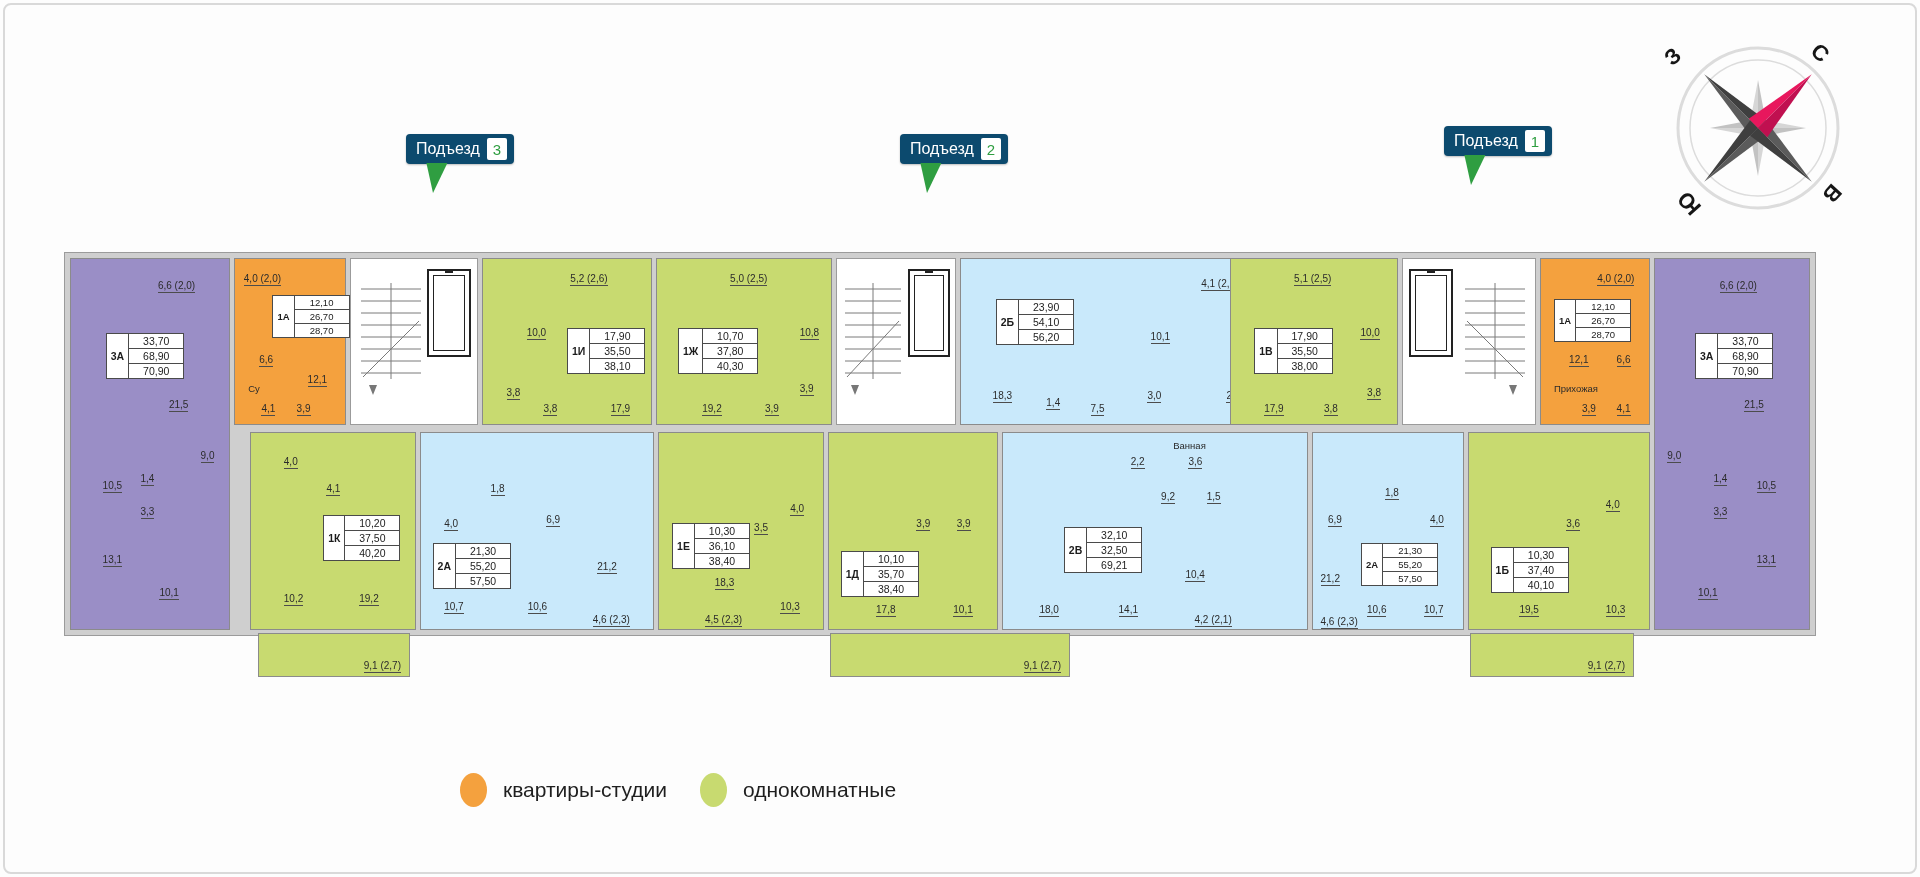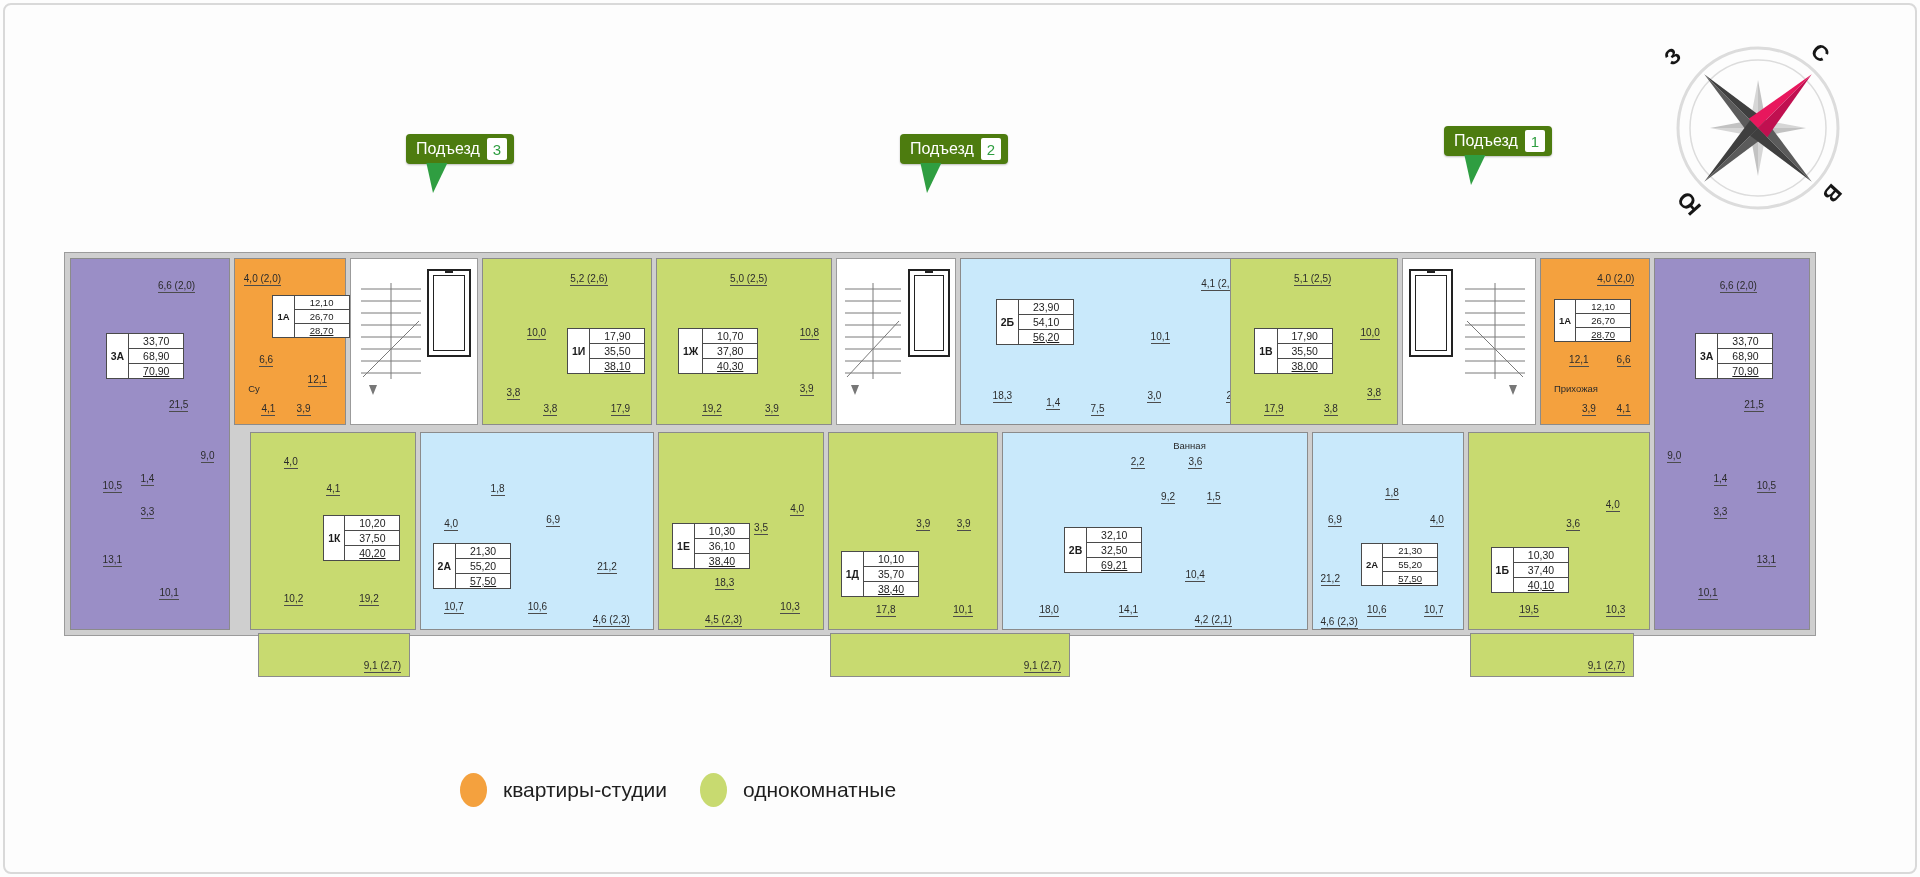--- a/index.html
+++ b/index.html
@@ -6,29 +6,29 @@
   #canvas{position:relative;width:1920px;height:877px;background:#fdfdfd;overflow:hidden;}
   .frame{position:absolute;inset:3px;border:2px solid #d9d9d9;border-radius:8px;pointer-events:none;}
   
   .shell{position:absolute;left:64px;top:252px;width:1750px;height:382px;background:#cfcfcf;border:1px solid #9b9b9b;}
   .apt{position:absolute;border:1px solid #8b8b8b;box-sizing:border-box;}
   .r{position:absolute;font-size:10px;color:#2b2b2b;border-bottom:1px solid #4c4c4c;padding-bottom:1px;white-space:nowrap;line-height:1;}
   .rn{position:absolute;font-size:9.5px;color:#2b2b2b;white-space:nowrap;line-height:1;}
   .spec{position:absolute;display:flex;background:#fff;border:1px solid #4a4a4a;font-size:10.5px;color:#1c1c1c;}
   .spec .sid{display:flex;align-items:center;padding:0 4px;border-right:1px solid #4a4a4a;font-weight:bold;}
   .spec .vals div{padding:1px 8px;border-bottom:1px solid #4a4a4a;text-align:center;min-width:38px;}
-  .spec .vals div:last-child{border-bottom:none;text-decoration:underline;}
+  .spec .vals div:last-child{border-bottom:none;}
   .stair{position:absolute;background:#fff;border:1px solid #9b9b9b;box-sizing:border-box;}
   .elev{position:absolute;border:2px solid #222;background:#fff;}
   .elev .inner{position:absolute;inset:4px;border:1px solid #222;}
   .elev .door{position:absolute;left:50%;top:-2px;width:8px;height:4px;background:#222;transform:translateX(-50%);}
   .balc{position:absolute;border:1px solid #8b8b8b;box-sizing:border-box;}
   .balc .r{right:8px;bottom:3px;}
   
-  .badge{position:absolute;height:30px;background:#4d7c0f;border-radius:4px;display:flex;align-items:center;gap:7px;padding:0 7px 0 10px;box-shadow:0 1px 2px rgba(0,0,0,.25);}
+  .badge{position:absolute;height:30px;background:#0c4a6e;border-radius:4px;display:flex;align-items:center;gap:7px;padding:0 7px 0 10px;box-shadow:0 1px 2px rgba(0,0,0,.25);}
   .badge .txt{color:#fff;font-size:16px;}
   .badge .num{background:#fff;color:#2f9e41;font-size:15px;min-width:20px;height:22px;display:flex;align-items:center;justify-content:center;border-radius:2px;}
   .tail{position:absolute;width:30px;height:30px;background:#2f9e41;clip-path:polygon(8% 0,78% 0,30% 100%);}
   
   .lg-item{position:absolute;display:flex;align-items:center;gap:16px;height:36px;}
   .lg-dot{width:27px;height:34px;border-radius:50%;}
   .lg-lab{font-size:21px;color:#1f1f1f;}
   
   .compass{position:absolute;left:1652px;top:22px;width:212px;height:212px;}
   .cl{position:absolute;font-size:22px;font-weight:bold;color:#161616;}

